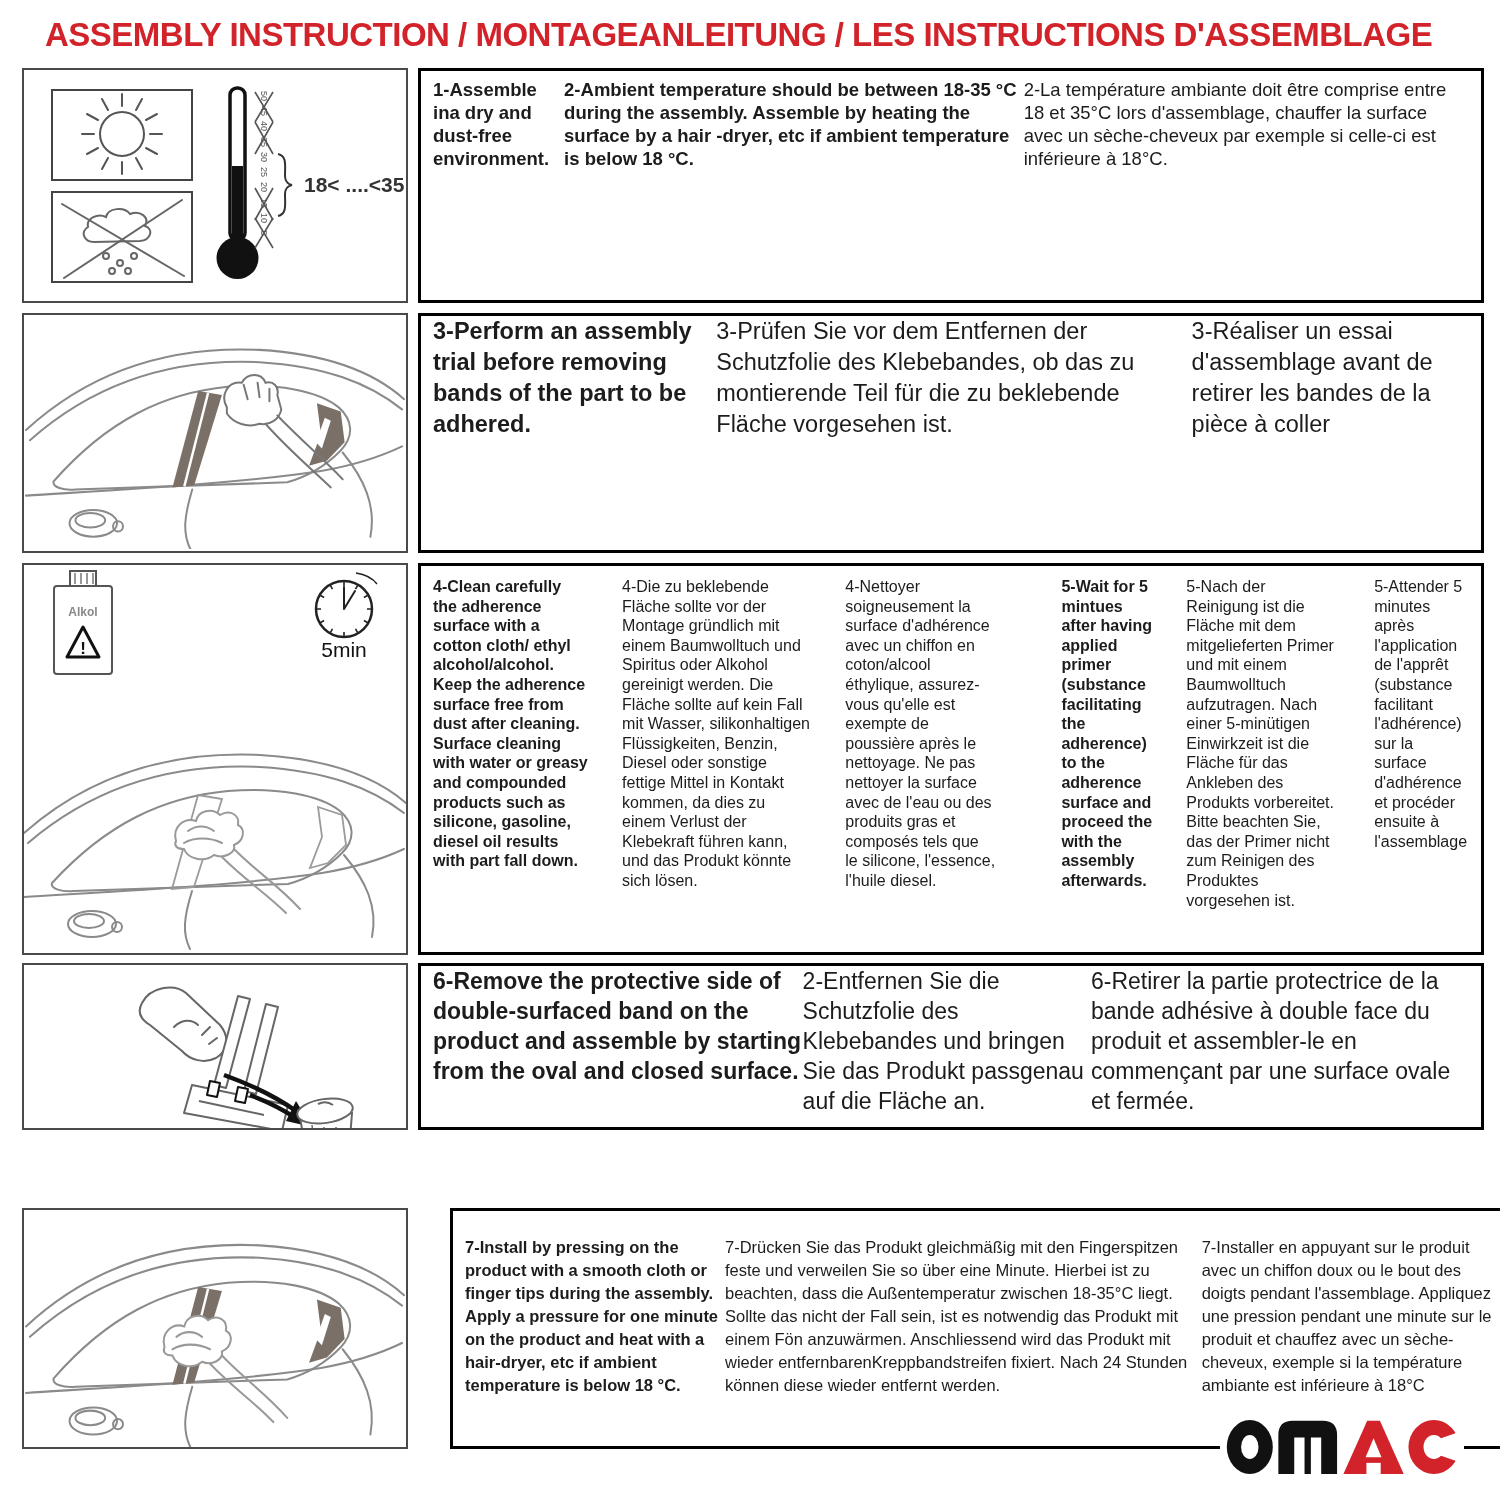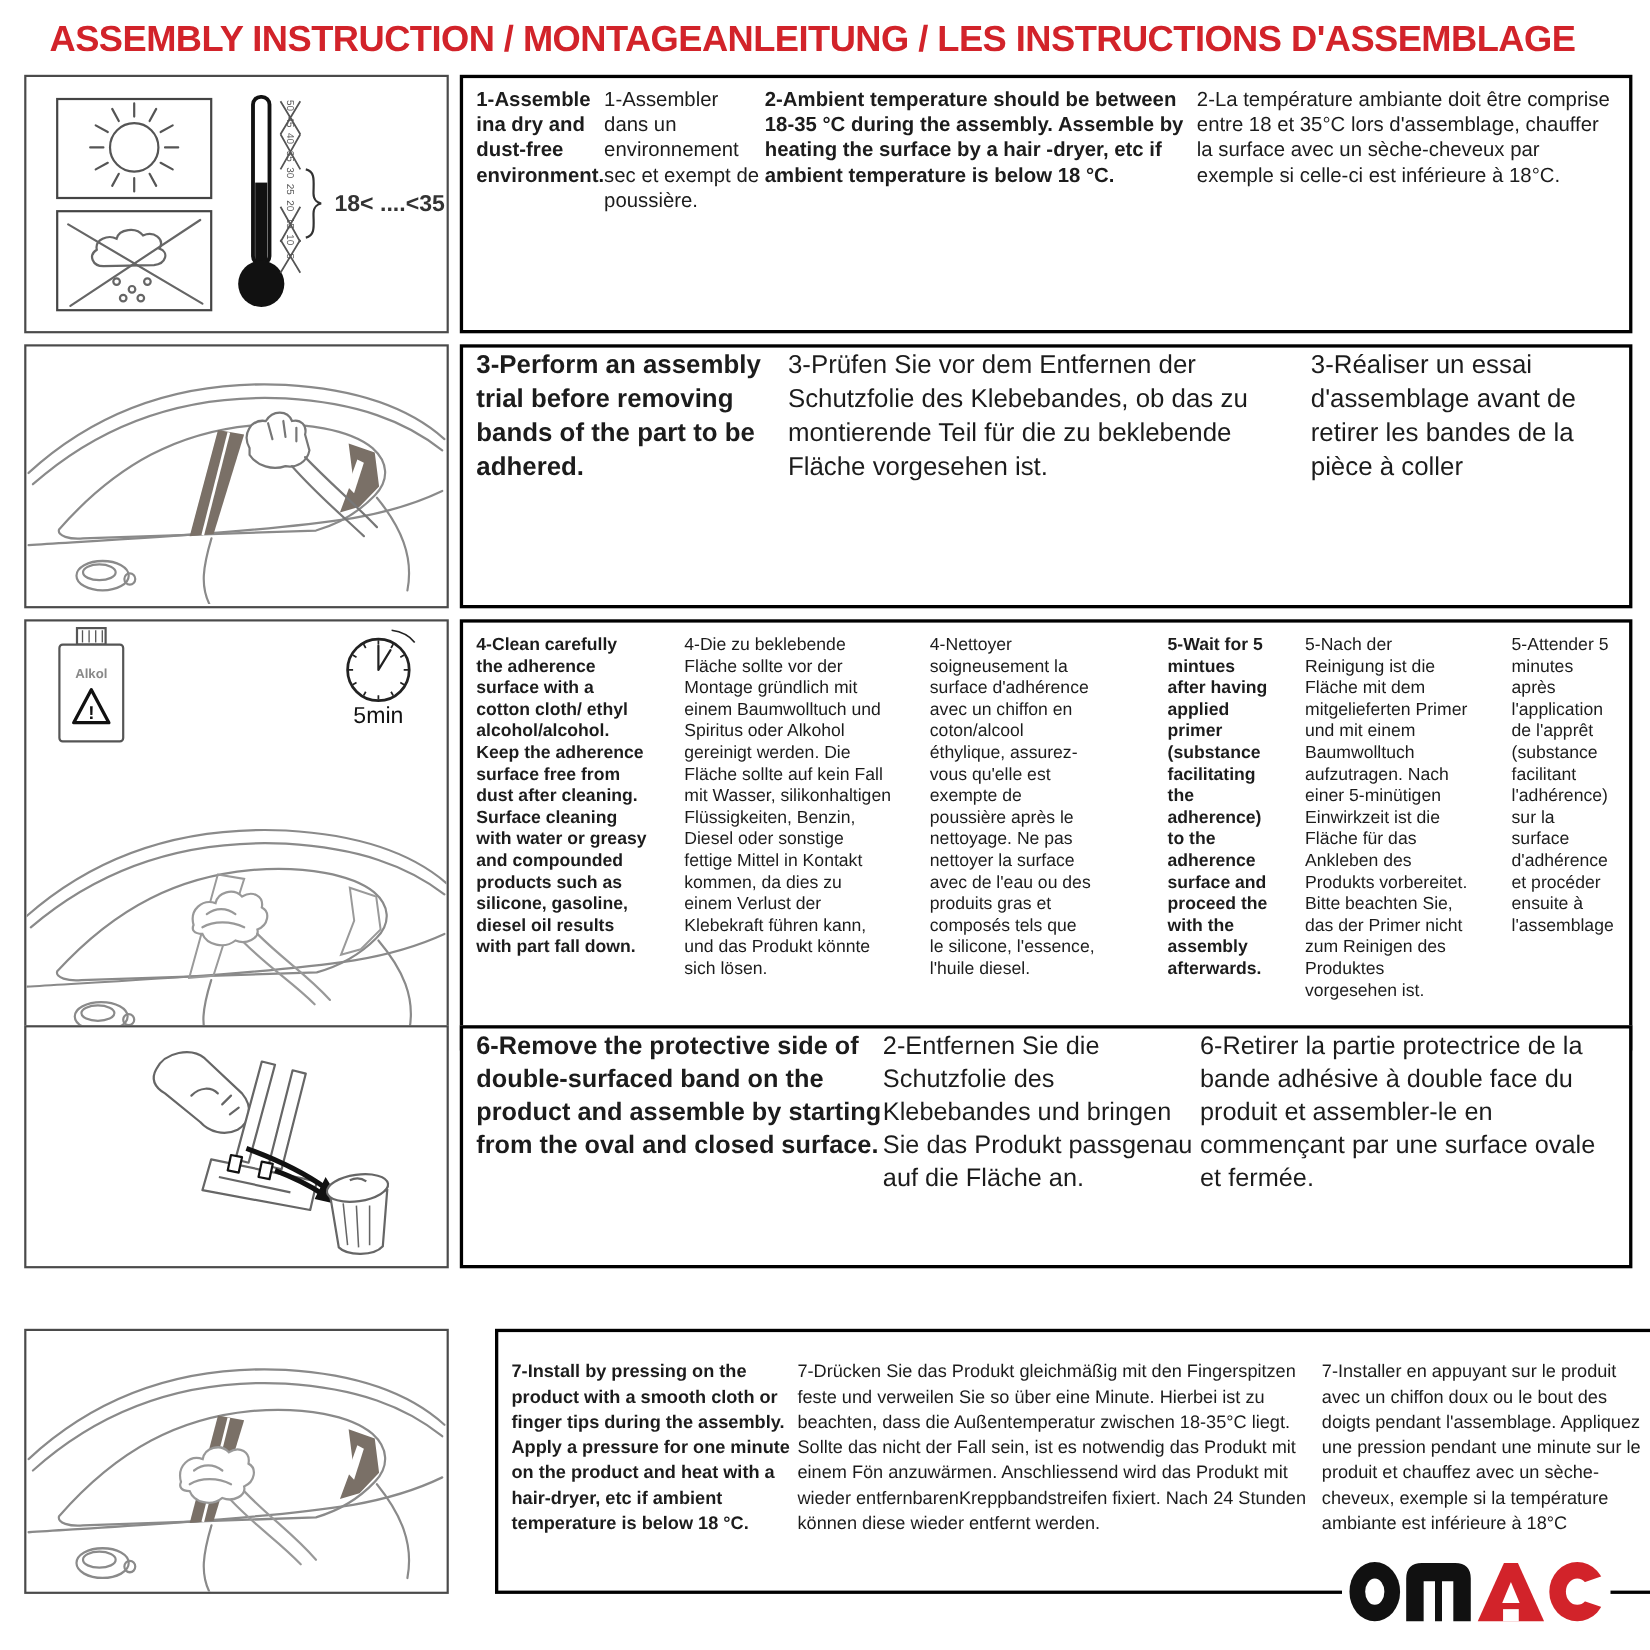--- a/index.html
+++ b/index.html
@@ -110,21 +110,20 @@
           <path d="M231,118 L249,150 M249,118 L231,150"></path>
           <path d="M231,148 L249,178 M249,148 L231,178"></path>
         </g>
         <path d="M254,84 C263,86 261,95 261,106 C261,112 265,114.5 268,115 C265,115.5 261,118 261,124 C261,135 263,144 254,146" stroke="#333" stroke-width="2" fill="none"></path>
         <text x="280" y="122" font-size="21" font-weight="600" fill="#333" font-family="Liberation Sans, sans-serif">18&lt; ....&lt;35 C</text>
       </g>
     </svg>
   </div>
   <div class="txt s1t">
     <p class="b">1-Assemble ina dry and dust-free environment.</p>
-    <p class="r">1-Assembler dans un environnement sec et exempt de poussière.</p>
     <div class="gap18"></div>
     <p class="b">2-Ambient temperature should be between 18-35 °C  during the assembly. Assemble by heating the surface by a hair -dryer, etc if ambient temperature is below 18 °C.</p>
     <p class="r">2-La température ambiante doit être comprise entre 18 et 35°C lors d'assemblage, chauffer la surface avec un sèche-cheveux par exemple si celle-ci est inférieure à 18°C.</p>
   </div>
 </div>
 
 <div class="row" style="top:313px;height:240px;">
   <div class="illus">
     <svg width="382" height="234" viewBox="0 0 386 228" preserveAspectRatio="none">
       <use href="#carbase"></use>
@@ -170,21 +169,21 @@
     <p class="b">4-Clean carefully the adherence surface with a cotton cloth/ ethyl alcohol/alcohol. Keep the adherence surface free from dust after cleaning. Surface cleaning with water or greasy and compounded products such as silicone, gasoline, diesel oil results with part fall down.</p>
     <p class="r">4-Die zu beklebende Fläche sollte vor der Montage gründlich mit einem Baumwolltuch und Spiritus oder Alkohol gereinigt werden. Die Fläche sollte auf kein Fall mit Wasser, silikonhaltigen Flüssigkeiten, Benzin, Diesel oder sonstige fettige Mittel in Kontakt kommen, da dies zu einem Verlust der Klebekraft führen kann, und das Produkt könnte sich lösen.</p>
     <p class="r">4-Nettoyer soigneusement la surface d'adhérence avec un chiffon en coton/alcool éthylique, assurez-vous qu'elle est exempte de poussière après le nettoyage. Ne pas nettoyer la surface avec de l'eau ou des produits gras et composés tels que le silicone, l'essence, l'huile diesel.</p>
     <div class="gap20"></div>
     <p class="b">5-Wait for 5 mintues after having applied primer (substance facilitating the adherence) to the adherence surface and proceed the with the assembly afterwards.</p>
     <p class="r">5-Nach der Reinigung ist die Fläche mit dem mitgelieferten Primer und mit einem Baumwolltuch aufzutragen. Nach einer 5-minütigen Einwirkzeit ist die Fläche für das Ankleben des Produkts vorbereitet. Bitte beachten Sie, das der Primer nicht zum Reinigen des Produktes vorgesehen ist.</p>
     <p class="r">5-Attender 5 minutes après l'application de l'apprêt (substance facilitant l'adhérence) sur la surface d'adhérence et procéder ensuite à l'assemblage</p>
   </div>
 </div>
 
-<div class="row" style="top:932px;height:221px;">
+<div class="row" style="top:963px;height:167px;">
   <div class="illus">
     <svg width="382" height="229" viewBox="0 0 382 229">
       <g stroke="#666" stroke-width="2" fill="#fff" stroke-linecap="round" stroke-linejoin="round">
         <path d="M118,38 C126,22 150,18 162,28 L196,60 C206,72 204,86 192,93 C180,99 166,95 158,86 L126,60 C116,54 113,47 118,38 Z"></path>
         <path d="M150,62 C158,54 168,54 174,60 M186,62 L178,70 M193,73 L185,79" fill="none"></path>
       </g>
       <g stroke="#666" stroke-width="2" fill="#fff" stroke-linejoin="round">
         <polygon points="190,120 202,123 226,34 214,31"></polygon>
         <polygon points="220,126 232,129 254,42 242,39"></polygon>
         <path d="M160,148 L258,166 L264,140 L168,120 Z"></path>

